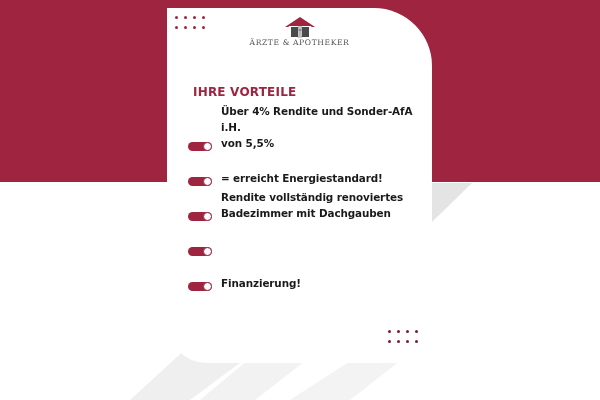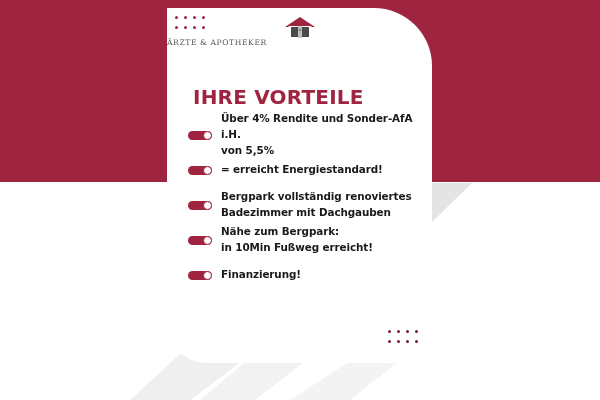--- a/index.html
+++ b/index.html
@@ -18,33 +18,33 @@
     background: #ffffff;
     border-top-right-radius: 58px;
     border-bottom-left-radius: 40px;
   }
   .dots { position: absolute; display: grid; grid-template-columns: repeat(4, 3px); column-gap: 6px; row-gap: 7px; }
   .dots span { width: 3px; height: 3px; border-radius: 50%; background: #9e2440; display: block; }
   .dots.top { left: 8px; top: 8px; }
   .dots.bottom { left: 221px; top: 322px; }
   .dots.bottom span { background: #7a1c30; }
 
-  .logo { position: absolute; left: 0; width: 265px; top: 8px; }
+  .logo { position: absolute; left: 0; width: 265px; top: 8px; text-align: center; }
   .logo svg { display: block; margin: 0 auto; }
   .logo-line {
     font-family: "DejaVu Serif", serif; font-size: 7.6px; letter-spacing: 0.6px;
     color: #555555; line-height: 9px;
   }
   .heading {
     position: absolute; left: 26px; top: 77px;
     font-family: "DejaVu Sans", sans-serif; font-weight: bold;
-    font-size: 20px; color: #9e2440; letter-spacing: 0.2px;
+    font-size: 12px; color: #9e2440; letter-spacing: 0.2px;
   }
   .list { position: absolute; left: 21px; top: 108px; width: 240px; }
-  .item { display: flex; align-items: center; height: 35px; }
+  .item { display: flex; align-items: flex-end; height: 35px; }
   .toggle {
     position: relative; width: 24px; height: 9px; border-radius: 5px;
     background: #9e2440; margin-top: 4px; flex: none;
   }
   .toggle .knob {
     position: absolute; right: 0; top: 0; width: 9px; height: 9px; border-radius: 50%;
     background: #ffffff; box-sizing: border-box; border: 1.2px solid #9e2440;
   }
   .item-text {
     margin-left: 9px; font-weight: bold; font-size: 10.4px; line-height: 16px;
@@ -106,32 +106,28 @@
         </div>
       <div class="item-text">
         <div>= erreicht Energiestandard!</div>
       </div>
     </div>
     <div class="item">
       <div class="toggle">
           <div class="knob"></div>
         </div>
       <div class="item-text">
-        <div>Bergpark vollständig renoviertes</div>
+        <div>Rendite vollständig renoviertes</div>
         <div>Badezimmer mit Dachgauben</div>
       </div>
     </div>
     <div class="item">
       <div class="toggle">
           <div class="knob"></div>
         </div>
-      <div class="item-text">
-        <div>Nähe zum Bergpark:</div>
-        <div>in 10Min Fußweg erreicht!</div>
-      </div>
     </div>
     <div class="item">
       <div class="toggle">
           <div class="knob"></div>
         </div>
       <div class="item-text">
         <div>Finanzierung!</div>
       </div>
     </div>
   </div>

